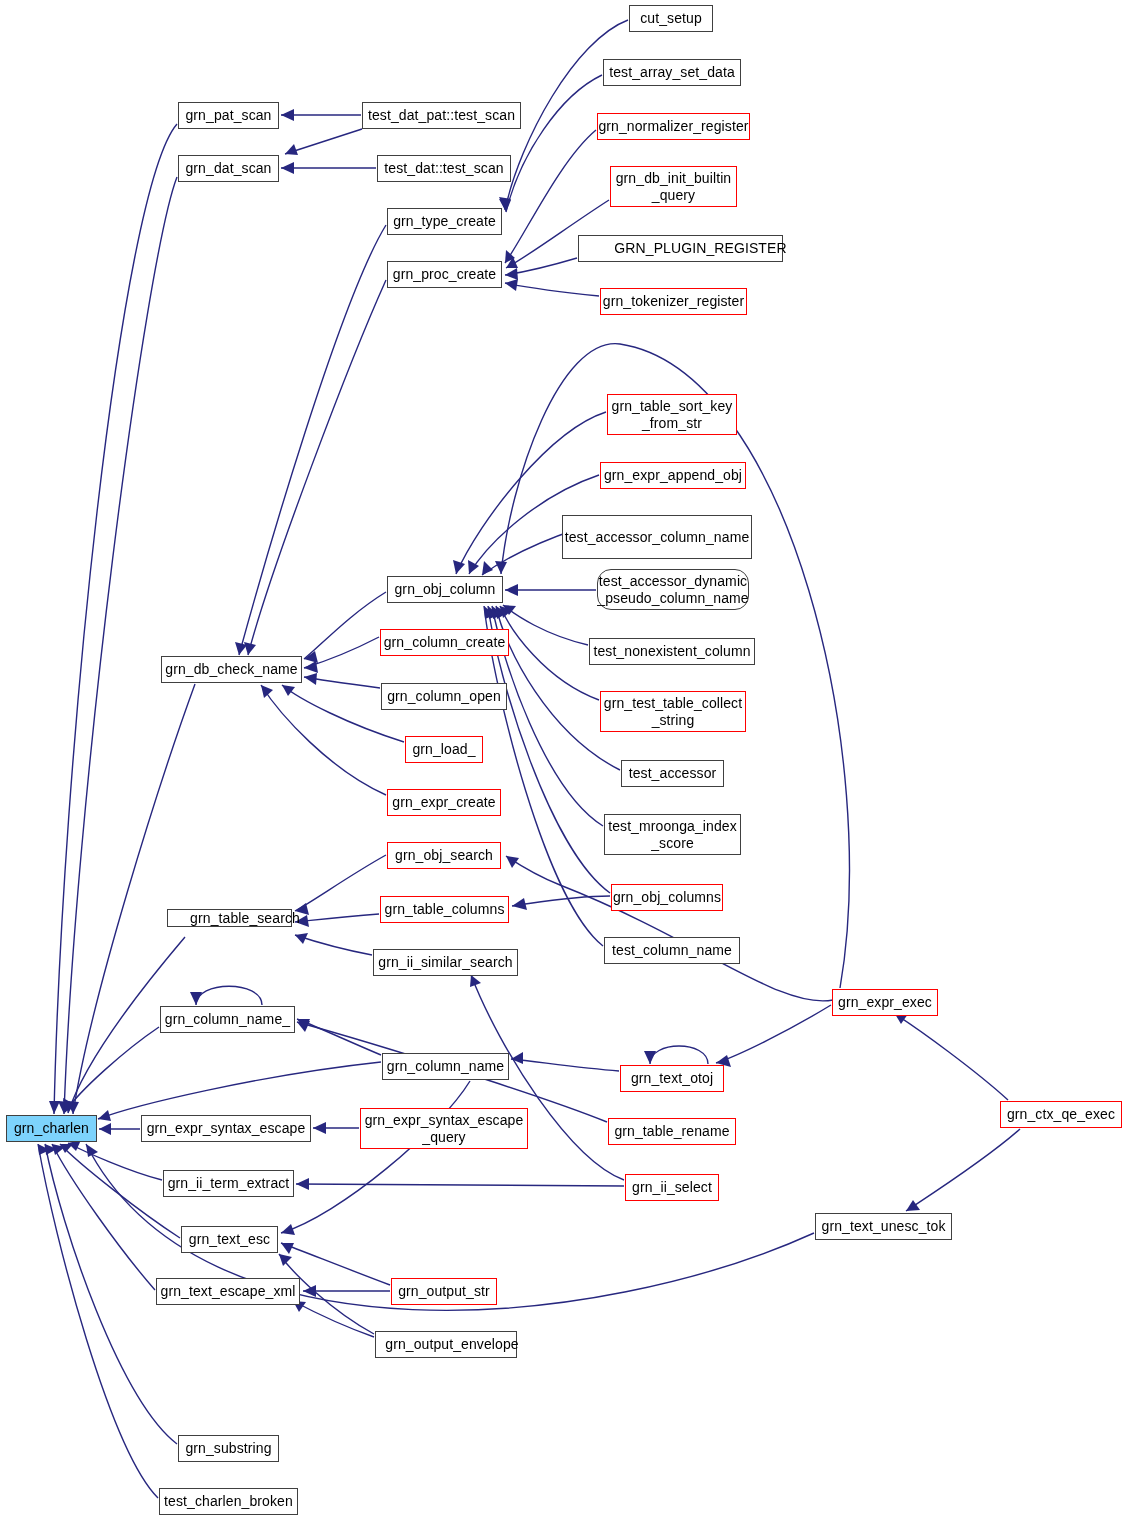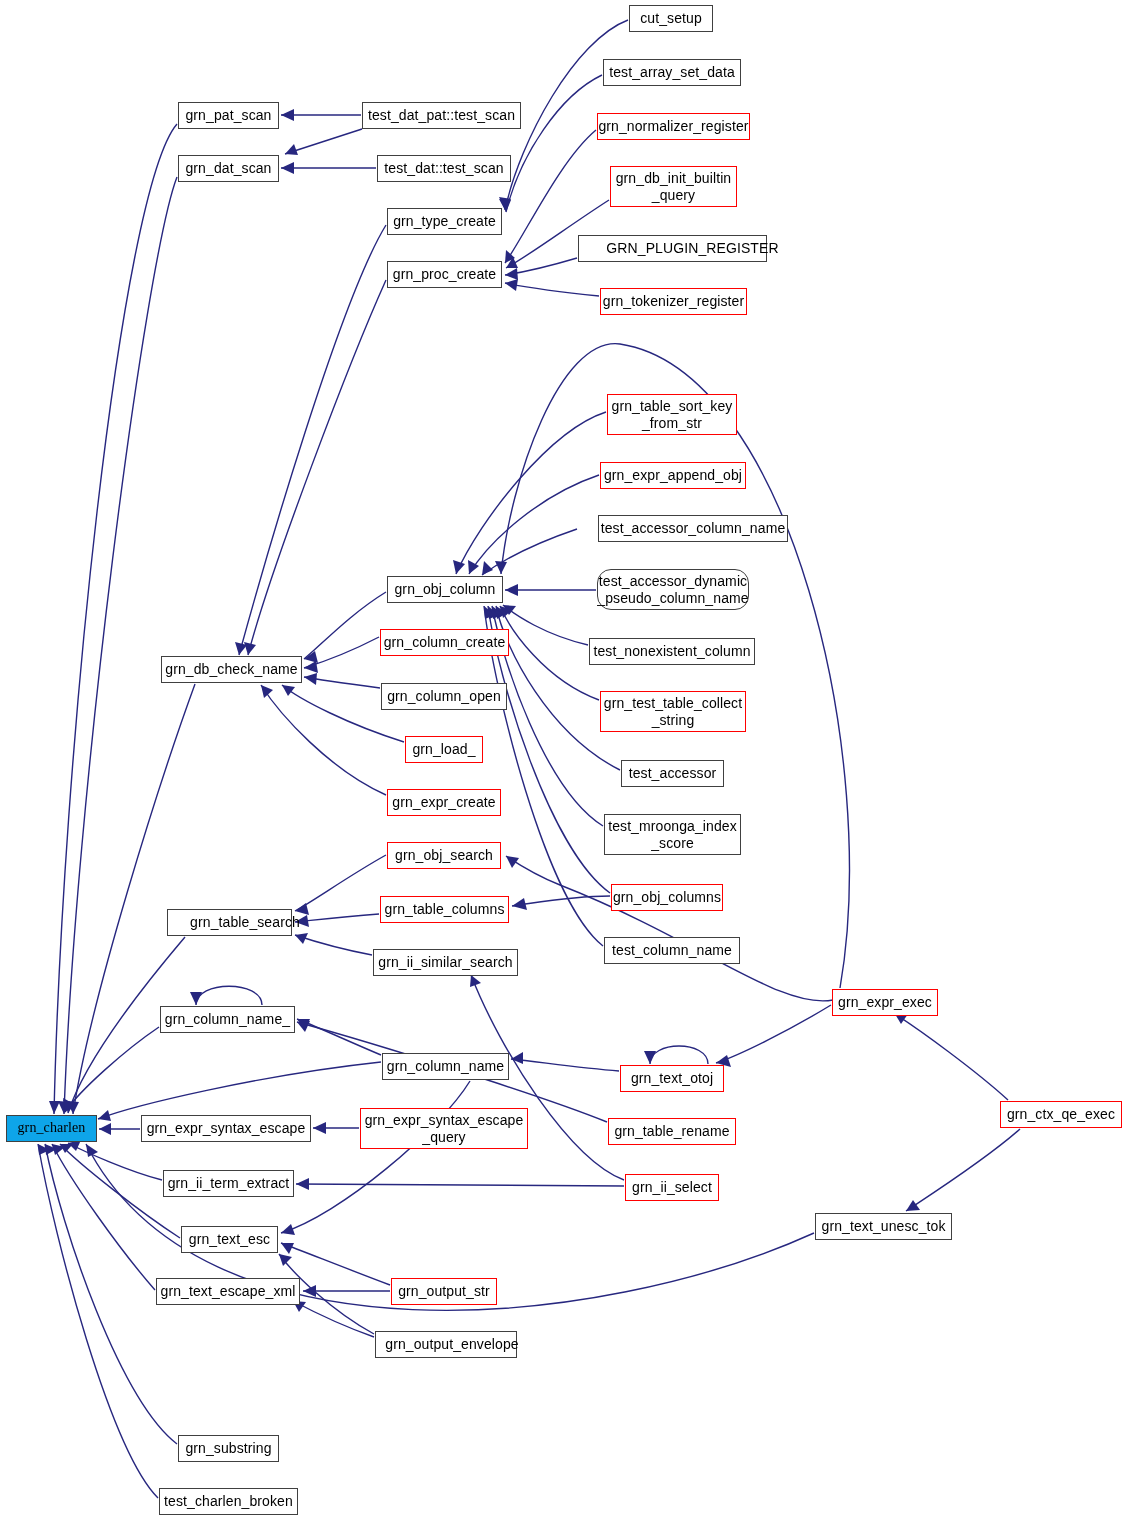--- a/index.html
+++ b/index.html
@@ -4,21 +4,21 @@
 <title>grn_charlen caller graph</title>
 <style>
   html,body{margin:0;padding:0;background:#ffffff;}
   body{font-family:"Liberation Sans","DejaVu Sans",sans-serif;}
   #graph-root{position:relative;width:1128px;height:1523px;overflow:hidden;background:#fff;}
   svg#edges{position:absolute;left:0;top:0;width:1128px;height:1523px;pointer-events:none;}
   .node{position:absolute;box-sizing:border-box;display:flex;align-items:center;justify-content:center;
         text-align:center;background:#ffffff;border:1px solid #404040;font-size:14px;color:#000000;
         line-height:1.18;letter-spacing:0.1px;white-space:pre;z-index:5;}
   .node.red{border:1px solid #ff0000;}
-  .node.highlight{background:#0ea5e9;border:1px solid #404040;font-family:Liberation Serif, serif;}
+  .node.highlight{background:#7dd3fc;border:1px solid #404040;}
   .edge{fill:none;stroke:#27277f;stroke-width:1.4;}
   .ahead{fill:#27277f;stroke:none;}
 </style>
 </head>
 <body>
 
 <div id="graph-root">
   <svg id="edges" viewBox="0 0 1128 1523">
 
     <path class="edge" d="M177,124 C120,190 62,760 54,1114"></path>
@@ -209,47 +209,47 @@
   <div id="nodes">
       <div class="node" style="left: 178px; top: 102px; width: 101px; height: 27px;">grn_pat_scan</div>
       <div class="node" style="left: 362px; top: 102px; width: 159px; height: 27px;">test_dat_pat::test_scan</div>
       <div class="node" style="left: 178px; top: 155px; width: 101px; height: 27px;">grn_dat_scan</div>
       <div class="node" style="left: 377px; top: 155px; width: 134px; height: 27px;">test_dat::test_scan</div>
       <div class="node" style="left: 629px; top: 5px; width: 84px; height: 27px;">cut_setup</div>
       <div class="node" style="left: 603px; top: 59px; width: 138px; height: 27px;">test_array_set_data</div>
       <div class="node red" style="left: 597px; top: 113px; width: 153px; height: 27px;">grn_normalizer_register</div>
       <div class="node red" style="left: 610px; top: 166px; width: 127px; height: 41px;">grn_db_init_builtin
 _query</div>
-      <div class="node" style="left: 578px; top: 235px; width: 189px; height: 27px; padding-left: 40px;">GRN_PLUGIN_REGISTER</div>
+      <div class="node" style="left: 578px; top: 235px; width: 205px; height: 27px; padding-left: 40px;">GRN_PLUGIN_REGISTER</div>
       <div class="node red" style="left: 600px; top: 288px; width: 147px; height: 27px;">grn_tokenizer_register</div>
       <div class="node" style="left: 387px; top: 208px; width: 115px; height: 27px;">grn_type_create</div>
       <div class="node" style="left: 387px; top: 261px; width: 115px; height: 27px;">grn_proc_create</div>
       <div class="node red" style="left: 607px; top: 394px; width: 130px; height: 41px;">grn_table_sort_key
 _from_str</div>
       <div class="node red" style="left: 600px; top: 462px; width: 146px; height: 27px;">grn_expr_append_obj</div>
-      <div class="node" style="left: 598px; top: 515px; width: 190px; height: 27px;">test_accessor_column_name</div>
+      <div class="node" style="left: 562px; top: 515px; width: 190px; height: 44px;">test_accessor_column_name</div>
       <div class="node" style="left: 597px; top: 569px; width: 152px; height: 41px; border-radius: 14px;">test_accessor_dynamic
 _pseudo_column_name</div>
       <div class="node" style="left: 589px; top: 638px; width: 166px; height: 27px;">test_nonexistent_column</div>
       <div class="node red" style="left: 600px; top: 691px; width: 146px; height: 41px;">grn_test_table_collect
 _string</div>
       <div class="node" style="left: 621px; top: 760px; width: 103px; height: 27px;">test_accessor</div>
       <div class="node" style="left: 604px; top: 814px; width: 137px; height: 41px;">test_mroonga_index
 _score</div>
       <div class="node red" style="left: 611px; top: 884px; width: 112px; height: 27px;">grn_obj_columns</div>
       <div class="node" style="left: 604px; top: 937px; width: 136px; height: 27px;">test_column_name</div>
       <div class="node" style="left: 387px; top: 576px; width: 116px; height: 27px;">grn_obj_column</div>
       <div class="node" style="left: 161px; top: 656px; width: 141px; height: 27px;">grn_db_check_name</div>
       <div class="node red" style="left: 380px; top: 629px; width: 129px; height: 27px;">grn_column_create</div>
       <div class="node" style="left: 381px; top: 683px; width: 126px; height: 27px;">grn_column_open</div>
       <div class="node red" style="left: 405px; top: 736px; width: 78px; height: 27px;">grn_load_</div>
       <div class="node red" style="left: 387px; top: 789px; width: 114px; height: 27px;">grn_expr_create</div>
       <div class="node red" style="left: 387px; top: 842px; width: 114px; height: 27px;">grn_obj_search</div>
       <div class="node red" style="left: 380px; top: 896px; width: 129px; height: 27px;">grn_table_columns</div>
-      <div class="node" style="left: 167px; top: 909px; width: 125px; height: 27px; padding-left: 31px;">grn_table_search</div>
+      <div class="node" style="left: 167px; top: 909px; width: 125px; height: 18px; padding-left: 31px;">grn_table_search</div>
       <div class="node" style="left: 373px; top: 949px; width: 145px; height: 27px;">grn_ii_similar_search</div>
       <div class="node" style="left: 160px; top: 1006px; width: 135px; height: 27px;">grn_column_name_</div>
       <div class="node" style="left: 382px; top: 1053px; width: 127px; height: 27px;">grn_column_name</div>
       <div class="node red" style="left: 832px; top: 989px; width: 106px; height: 27px;">grn_expr_exec</div>
       <div class="node red" style="left: 620px; top: 1065px; width: 104px; height: 27px;">grn_text_otoj</div>
       <div class="node red" style="left: 1000px; top: 1101px; width: 122px; height: 27px;">grn_ctx_qe_exec</div>
       <div class="node highlight" style="left: 6px; top: 1115px; width: 91px; height: 27px;">grn_charlen</div>
       <div class="node" style="left: 141px; top: 1115px; width: 170px; height: 27px;">grn_expr_syntax_escape</div>
       <div class="node red" style="left: 360px; top: 1108px; width: 168px; height: 41px;">grn_expr_syntax_escape
 _query</div>

